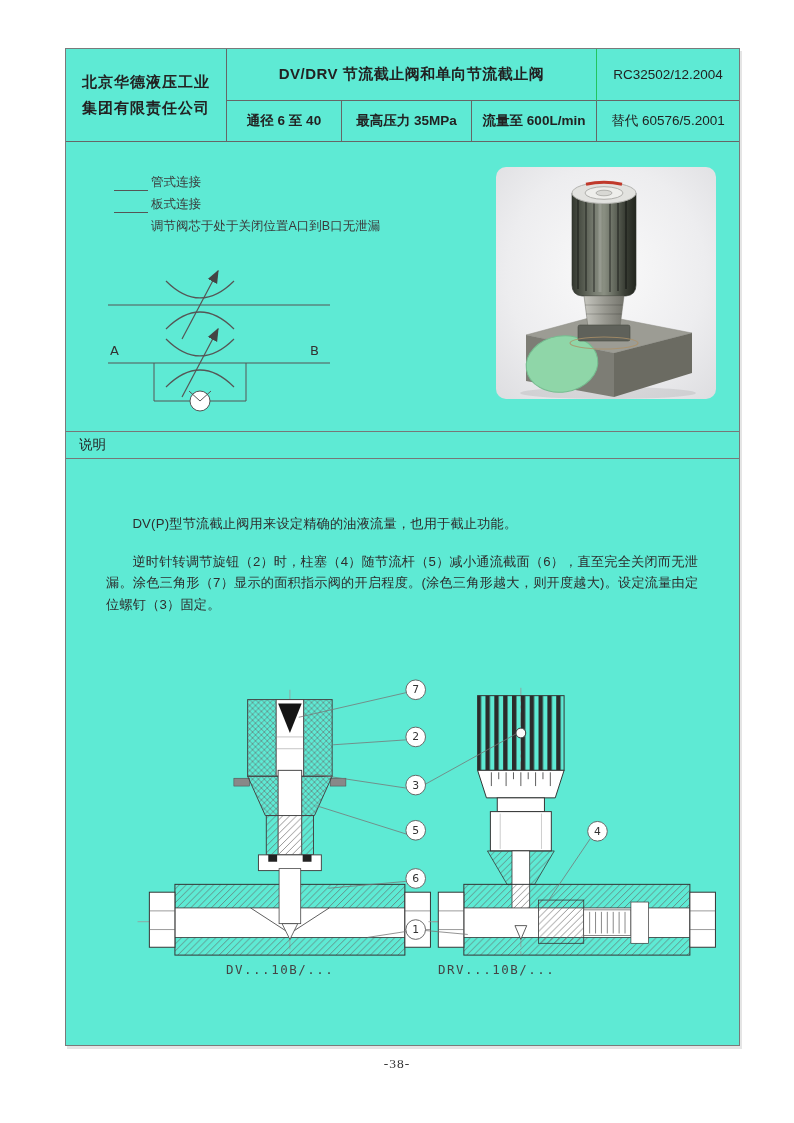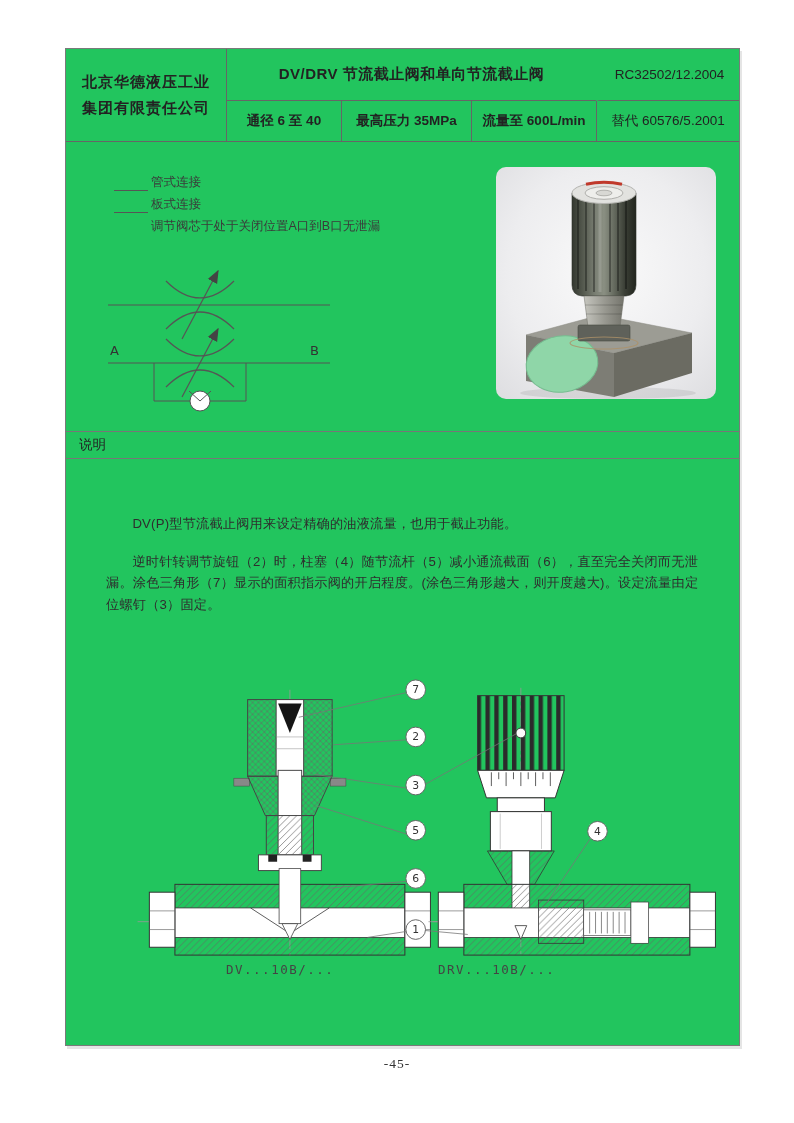--- a/index.html
+++ b/index.html
@@ -2,34 +2,34 @@
 <html><head>
 <meta charset="utf-8">
 <style>
   html,body{margin:0;padding:0;}
   body{
     width:794px;height:1123px;position:relative;background:#ffffff;
     font-family:"Liberation Sans", sans-serif;color:#222;overflow:hidden;
   }
   .sheet{
     position:absolute;left:65px;top:48px;width:675px;height:998px;
-    border:1px solid #7a7a7a;background:#22c55e;box-sizing:border-box;
+    border:1px solid #7a7a7a;background:#5eead4;box-sizing:border-box;
     box-shadow:2px 3px 0 rgba(0,0,0,0.10);
   }
   
   .hdr{
     display:grid;width:100%;
     grid-template-columns:160px 115px 130px 125px 1fr;
     grid-template-rows:52px 40px;
     border-bottom:1px solid #666;box-sizing:border-box;
   }
   .hdr > div{display:flex;align-items:center;justify-content:center;box-sizing:border-box;}
   .hdr-company{grid-column:1;grid-row:1/3;flex-direction:column;font-weight:bold;font-size:15px;line-height:1.75;letter-spacing:1px;}
   .hdr-title{grid-column:2/5;grid-row:1;border-left:1px solid #666;border-bottom:1px solid #666;font-weight:bold;font-size:15px;letter-spacing:0.5px;}
-  .hdr-doc{grid-column:5;grid-row:1;border-left:4px solid #22c55e;border-bottom:1px solid #666;font-size:13.5px;}
+  .hdr-doc{grid-column:5;grid-row:1;border-left:1px solid #22c55e;border-bottom:1px solid #666;font-size:13.5px;}
   .hdr-spec{grid-row:2;border-left:1px solid #666;font-size:13.5px;font-weight:bold;}
   .hdr-spec.plain{font-weight:normal;}
   
   .legend{position:absolute;left:48px;top:120px;}
   .legend-line{display:flex;align-items:flex-end;height:22px;font-size:12.5px;color:#3a3a3a;}
   .legend-dash{width:34px;border-top:1.5px solid #555;margin-right:3px;flex:0 0 auto;}
   .legend-note{margin-left:37px;}
   
   .band{
     position:absolute;left:0;top:382px;width:100%;height:28px;
@@ -294,13 +294,13 @@
       <circle cx="528" cy="158" r="10" fill="#fff" stroke="#666"></circle>
       <text x="528" y="158" text-anchor="middle" dominant-baseline="central" font-size="11" fill="#333">4</text>
     </g>
   </svg>
 
   <div class="caption cap-dv">DV...10B/...</div>
   <div class="caption cap-drv">DRV...10B/...</div>
 
 </div>
 
-<div class="footer">-45-</div>
+<div class="footer">-38-</div>
 
 </body></html>

